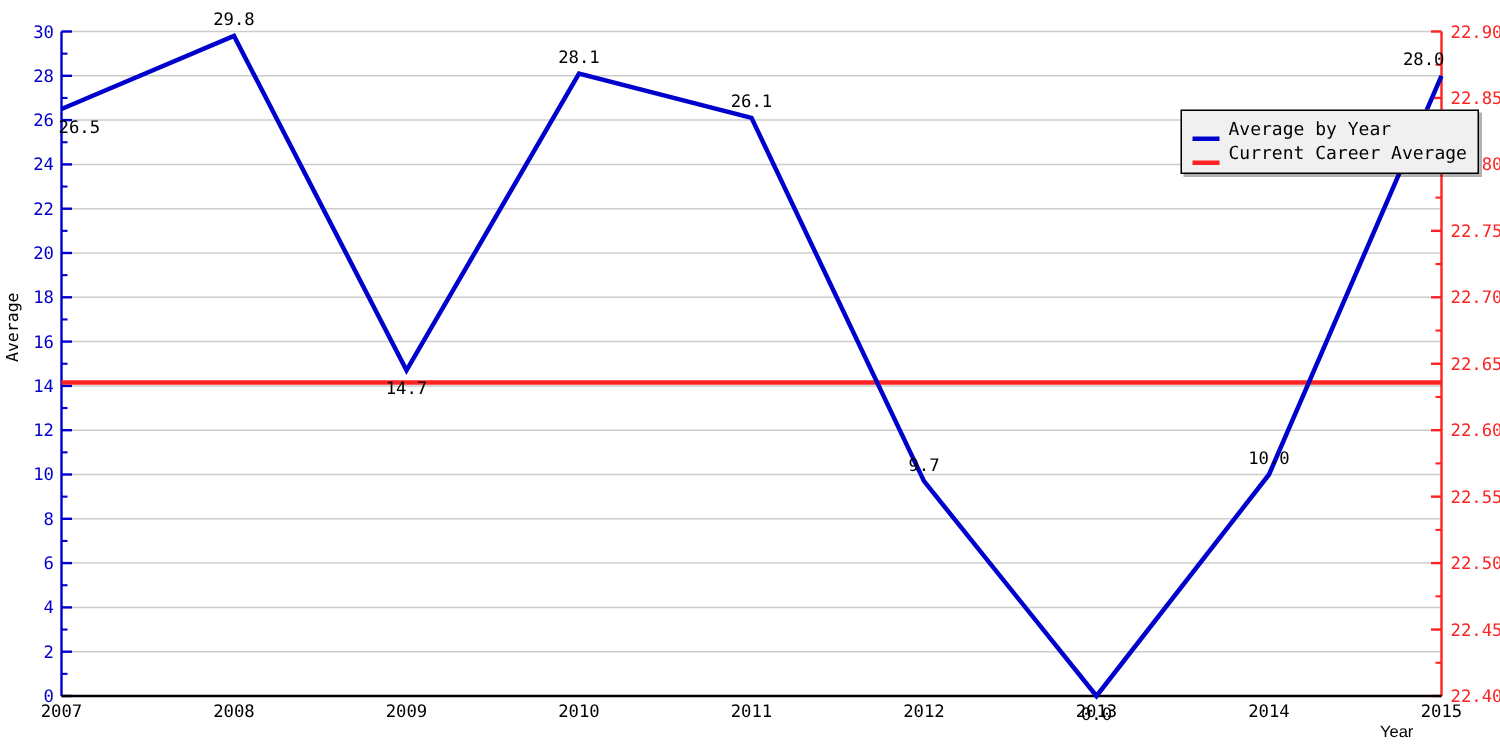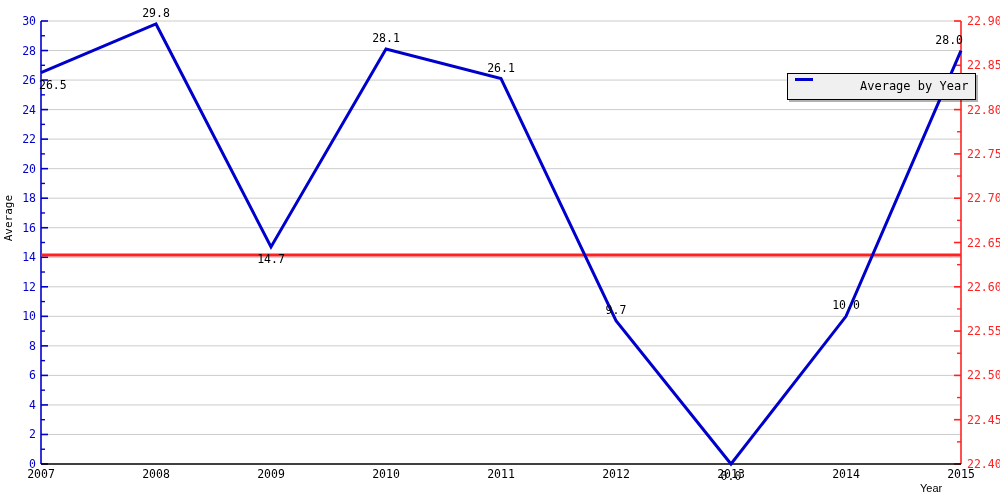--- a/index.html
+++ b/index.html
@@ -50,23 +50,22 @@
     border: 1px solid #000000;
     box-shadow: 2px 2px 0 rgba(0,0,0,0.30);
     font-size: 12px;
     line-height: 16px;
     color: #000000;
     font-family: "DejaVu Sans Mono", monospace;
     white-space: nowrap;
   }
   .legend-row {
     display: flex;
-    align-items: flex-start;
+    align-items: flex-end;
     height: 16px;
-    gap: 41px;
   }
   .legend-swatch {
     display: inline-block;
     width: 18px;
     height: 3px;
     margin-right: 6px;
     flex: 0 0 18px;
   }
   .legend-text { display: inline-block; }
 </style>
@@ -211,15 +210,19 @@
 
   <div class="axis-label-left">Average</div>
 
   <div class="axis-label-bottom">Year</div>
 
   <div id="legend-box">
     <div class="legend-row">
       <span class="legend-swatch" style="background: rgb(0, 0, 204);"></span>
       <span class="legend-text">Average by Year</span>
     </div>
+    <div class="legend-row">
+      <span class="legend-swatch" style="background: rgb(255, 34, 34);"></span>
+      <span class="legend-text">Current Career Average</span>
+    </div>
   </div>
 
 </div>
 
 </body></html>

